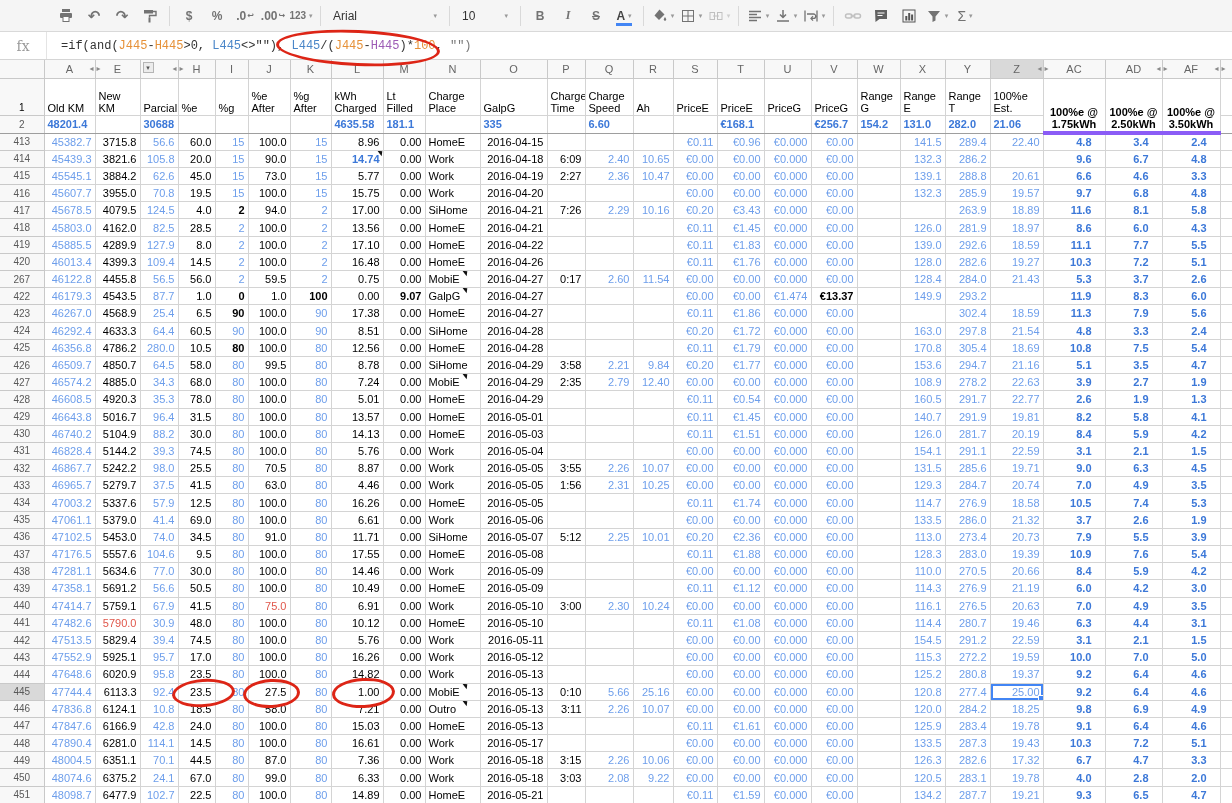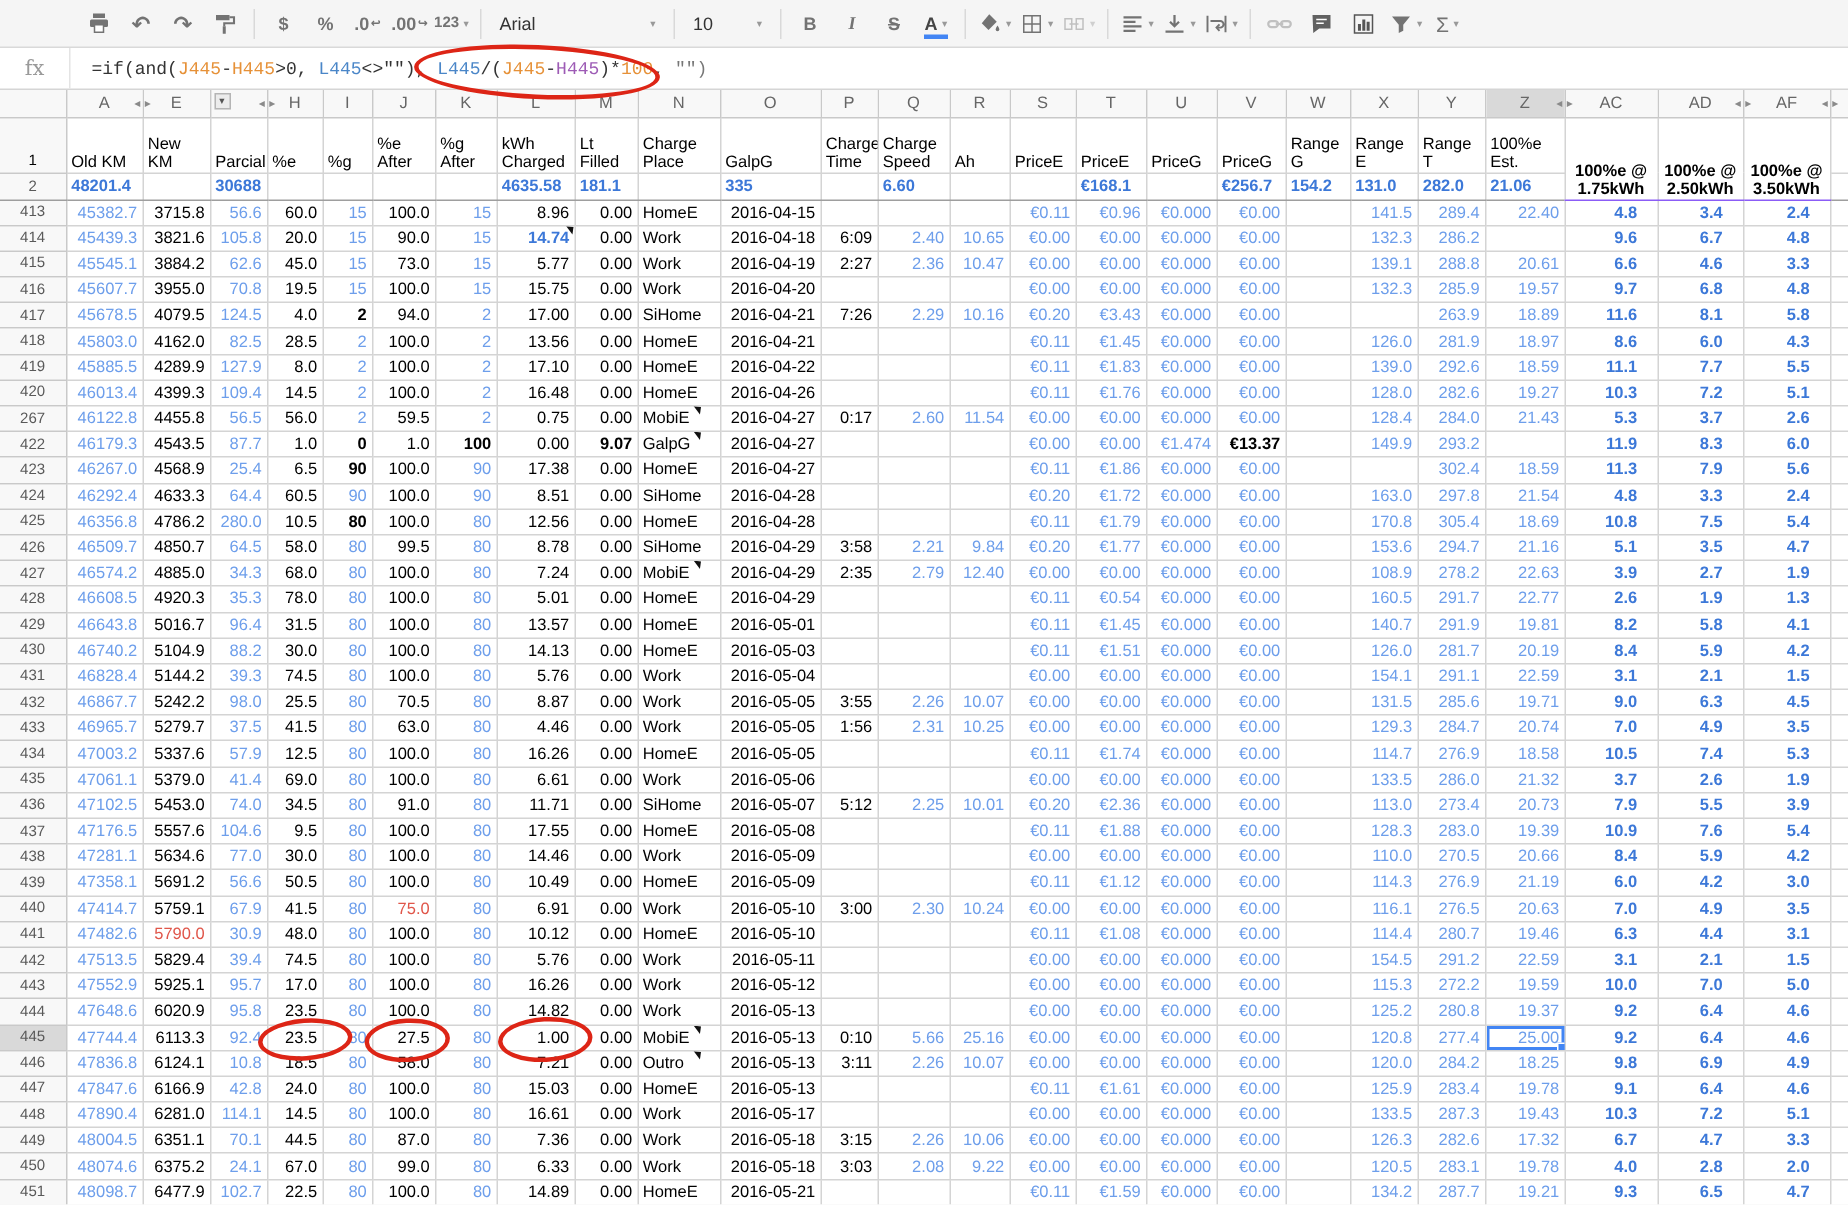--- a/index.html
+++ b/index.html
@@ -35,21 +35,21 @@
   .mk{position:absolute;font-size:8px;color:#8a8a8a;top:4px}
   .mkl{left:1px}.mkr{right:1px}
   .filt{position:absolute;left:2px;top:2px;width:11px;height:11px;background:#ececec;border:1px solid #b5b5b5;
         font-size:7px;line-height:10px;color:#555;text-align:center;box-sizing:border-box}
   tr.hrow1{height:37px}
   tr.hrow1 td{vertical-align:bottom;color:#000;line-height:12px;white-space:normal;padding-bottom:1px}
   tr.hrow2{height:18px}
   tr.hrow2 td{border-bottom:1px solid #9e9e9e}
   td.hval{font-weight:bold;color:#3c78d8;}
   td.mhdr{font-weight:bold;text-align:center;white-space:pre-line;line-height:12px;vertical-align:middle;
-          border-bottom:1px solid #8b5cf6}
+          border-bottom:4px solid #8b5cf6}
   td.rn{background:#f8f8f8;border-color:#c9c9c9;color:#595959;text-align:center;font-size:10px}
   td.rn.selrow{background:#d9d9d9}
   tr.drow{height:17.2px}
   td.d{text-align:right}
   .c-b{color:#6d9eeb}
   .c-k{color:#000}
   .c-B{color:#3c78d8;font-weight:bold;padding-right:13px}
   .l{text-align:left !important}
   .kb{color:#000 !important;font-weight:bold}
   .bb{color:#3c78d8 !important;font-weight:bold}

